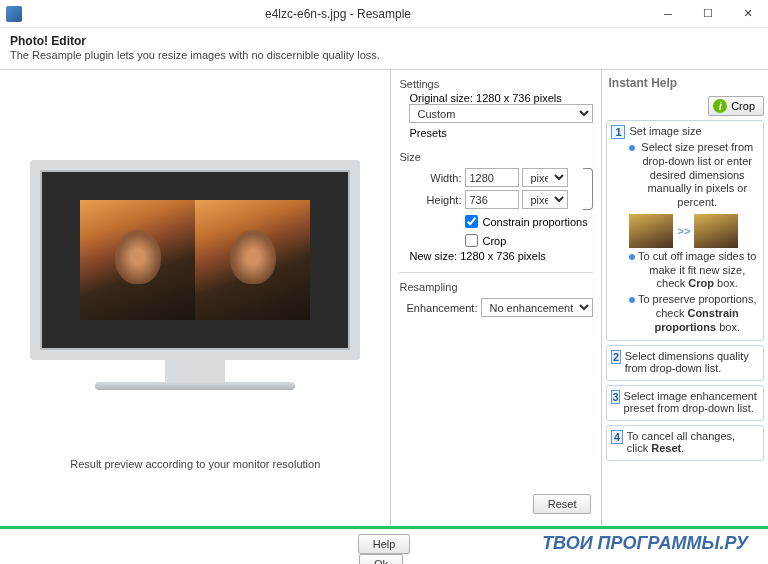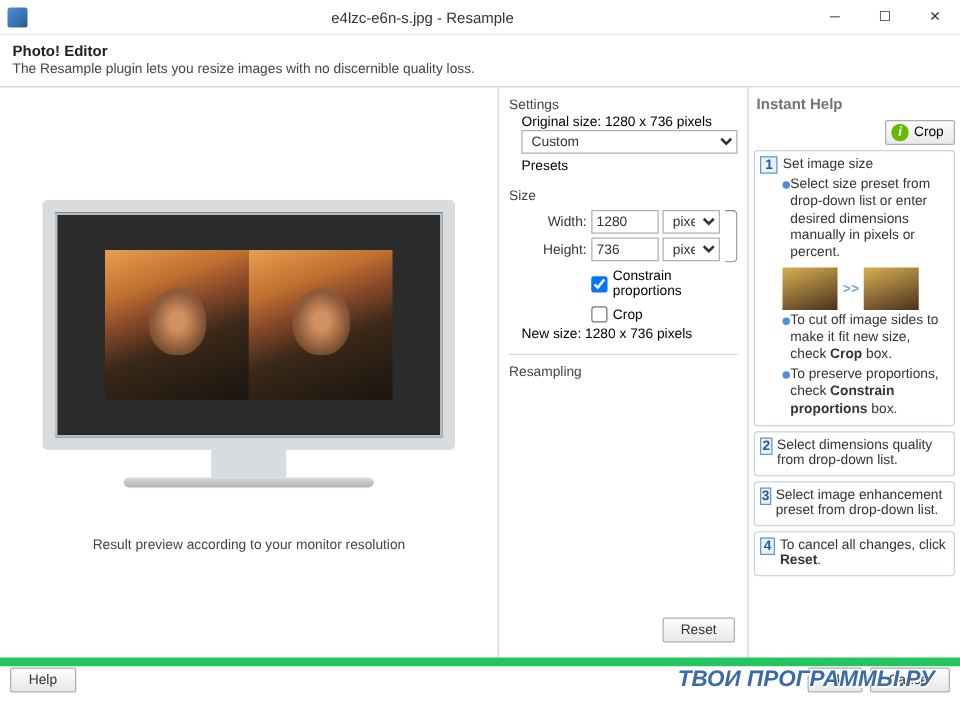--- a/index.html
+++ b/index.html
@@ -10,21 +10,21 @@
 .titlebar-text { flex: 1; color: #333; font-size: 12px; }
 .titlebar-btns { display: flex; }
 .titlebar-btn { width: 40px; height: 28px; display: flex; align-items: center; justify-content: center; color: #333; cursor: pointer; }
 
 .header { padding: 6px 10px 8px; border-bottom: 1px solid #d0d0d0; }
 .header-title { font-weight: bold; font-size: 12px; color: #222; }
 .header-sub { color: #444; margin-top: 1px; }
 
 .main { display: flex; height: 456px; }
 
-.preview-col { width: 405px; border-right: 1px solid #d0d0d0; display: flex; flex-direction: column; align-items: center; padding-top: 90px; }
+.preview-col { width: 405px; border-right: 1px solid #d0d0d0; display: flex; flex-direction: column; align-items: center; padding-top: 90px; gap: 28px; }
 .monitor { width: 330px; }
 .monitor-frame { width: 100%; height: 200px; border: 10px solid #d8dcde; border-radius: 4px; background: #2b2b2b; display:flex; align-items:center; justify-content:center; box-shadow: inset 0 0 0 2px #b8bcbe; }
 .monitor-img { width: 230px; height: 120px; display:flex; }
 .img-half { flex:1; background: linear-gradient(160deg,#e8a050 0%, #c07030 25%, #8b4a2a 40%, #3a2818 60%, #1a1410 100%); position:relative; }
 .img-half::after{content:'';position:absolute;top:25%;left:30%;width:40%;height:45%;background:radial-gradient(ellipse,#d09060 20%,#8b5a3a 60%,transparent);border-radius:50% 50% 45% 45%;}
 .monitor-stand { width: 60px; height: 22px; background: #d8dcde; margin: 0 auto; }
 .monitor-base { width: 200px; height: 8px; background: linear-gradient(#d8dcde,#b0b4b6); margin: 0 auto; border-radius: 4px; }
 .preview-label { margin-top: 40px; color: #444; }
 
 .settings-col { flex:1; padding: 6px 8px; display:flex; flex-direction:column; }
@@ -44,29 +44,29 @@
 
 .help-col { width: 172px; border-left:1px solid #d0d0d0; padding: 4px 4px; background:#fff;}
 .help-title { font-weight:bold; font-size:12px; color:#737373; padding:2px 2px 6px;}
 .hide-row { display:flex; justify-content:flex-end; margin-bottom:4px;}
 .hide-btn { border:1px solid #adadad; background:linear-gradient(#fdfdfd,#e8e8e8); padding:2px 8px 2px 4px; cursor:pointer; border-radius:2px; display:flex; align-items:center; gap:4px;}
 .info-icon{ width:14px; height:14px; border-radius:50%; background:#6b0; color:#fff; display:flex;align-items:center;justify-content:center; font-weight:bold; font-style:italic;}
 .step { border:1px solid #c8d4e0; border-radius:3px; margin-bottom:4px; padding:4px 4px 6px 4px; background:#fff;}
 .step-head { display:flex; gap:4px; }
 .step-num { width:14px; height:14px; border:1px solid #5a9ad0; color:#2a5a9a; font-weight:bold; text-align:center; line-height:12px; background:#eaf2fa;}
 .step-title { font-weight:normal; color:#333;}
-.bullet { display:flex; gap:0; margin-top:2px; padding-left:18px;}
+.bullet { display:flex; gap:0; margin-top:2px; padding-left:18px;text-align:center;}
 .dot{ width:6px;height:6px;border-radius:50%;background:#4a90d9; margin-top:4px; flex-shrink:0;}
 .bullet .txt { color:#333; line-height:1.25;}
 .thumbs{display:flex; gap:4px; align-items:center; margin:4px 0 2px 18px;}
 .thumb{width:44px;height:34px;background:linear-gradient(160deg,#d8b050,#4a3020);}
 .arrow{color:#6aa3d8;font-weight:bold;}
 b { font-weight:bold; }
 
-.footer { height:28px; display:flex; align-items:center; padding:5px 8px; border-top:7px solid #22c55e; position:relative;}
+.footer { height:28px; display:flex; align-items:center; padding:5px 8px; border-top:3px solid #22c55e; position:relative;flex-direction:column;}
 .footer .spacer{flex:1;}
 .watermark{position:absolute; right:20px; bottom:0; font-size:18px; font-weight:bold; color:#3a6aa8; text-shadow:1px 1px 0 #fff,-1px -1px 0 #fff; font-family:Arial; letter-spacing:0; font-style:italic;}
 </style>
 </head>
 <body>
 
 <div class="titlebar">
   <div class="titlebar-icon"></div>
   <div class="titlebar-text">e4lzc-e6n-s.jpg - Resample</div>
   <div class="titlebar-btns">
@@ -131,20 +131,24 @@
       <input type="checkbox" class="chk" style="">
       <span>Crop</span>
     </div>
     <div class="indent">
       <span>New size:</span>
       <span>1280 x 736 pixels</span>
     </div>
 
     <div class="hr"></div>
     <div class="section-label">Resampling</div>
+    <div class="row">
+      <span class="row-label" style="width:78px">Enhancement:</span>
+      <select style="flex:1"><option>No enhancement</option></select>
+    </div>
 
     <div class="reset-row">
       <button class="btn">Reset</button>
     </div>
   </div>
 
   <div class="help-col">
     <div class="help-title">Instant Help</div>
     <div class="hide-row">
       <button class="hide-btn">

